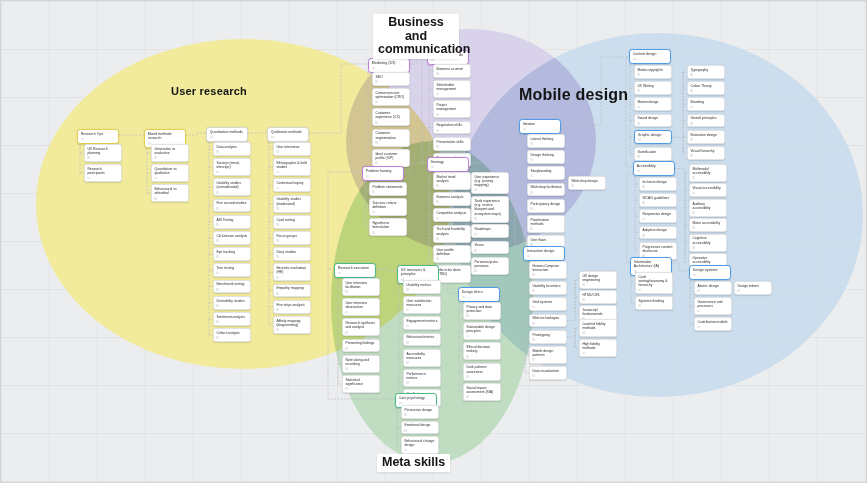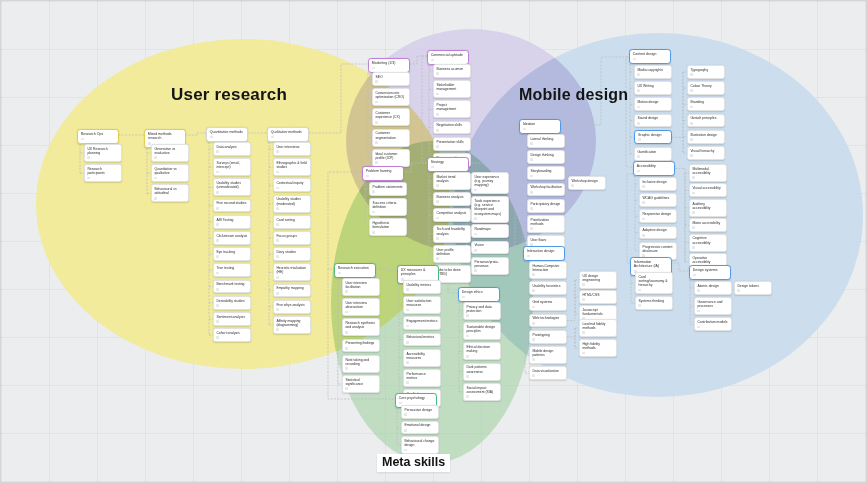--- a/index.html
+++ b/index.html
@@ -216,24 +216,25 @@
       <polyline points="375,268 388,268 388,270 396,270" fill="none" stroke="#b9bbbe" stroke-width="0.7" stroke-dasharray="2 1.4"></polyline>
       <polyline points="436,270 447,270 447,292 457,292" fill="none" stroke="#b9bbbe" stroke-width="0.7" stroke-dasharray="2 1.4"></polyline>
       <polyline points="464,162 505,162 505,124 518,124" fill="none" stroke="#b9bbbe" stroke-width="0.7" stroke-dasharray="2 1.4"></polyline>
       <polyline points="518,125 514,125 514,251 522,251" fill="none" stroke="#b9bbbe" stroke-width="0.7" stroke-dasharray="2 1.4"></polyline>
       <polyline points="560,124 600,124 600,56 628,56" fill="none" stroke="#b9bbbe" stroke-width="0.7" stroke-dasharray="2 1.4"></polyline>
       <polyline points="630,56 625,56 625,166 632,166" fill="none" stroke="#b9bbbe" stroke-width="0.7" stroke-dasharray="2 1.4"></polyline>
       <polyline points="632,173 626,173 626,262 629,262" fill="none" stroke="#b9bbbe" stroke-width="0.7" stroke-dasharray="2 1.4"></polyline>
       <polyline points="666,262 678,262 678,270 688,270" fill="none" stroke="#b9bbbe" stroke-width="0.7" stroke-dasharray="2 1.4"></polyline>
     </svg>
 
-  <div class="big-title" style="left:170px;top:84px;font-size:17px;">User research</div>
+  <div class="big-title" style="left:170px;top:84px;font-size:11px;">User research</div>
 
   <div class="big-title" style="left:518px;top:85px;font-size:16px;">Mobile design</div>
 
+  <div class="chip-title" style="left:372px;top:13px;width:86px;">Business and communication</div>
 
   <div class="chip-title" style="left:376px;top:453px;">Meta skills</div>
 
 <div class="node header" style="left: 76px; top: 128px; width: 42px; border-color: rgb(230, 206, 76);"><span>Research Ops</span><div class="ph"></div></div>
     <div class="node" style="left: 83px; top: 143px; width: 38px;"><span>UX Research planning</span><div class="ph"></div></div>
     <div class="node" style="left: 83px; top: 163.2px; width: 38px;"><span>Research participants</span><div class="ph"></div></div>
     <div class="node header" style="left: 143px; top: 128px; width: 42px; border-color: rgb(230, 206, 76);"><span>Mixed methods research</span><div class="ph"></div></div>
     <div class="node" style="left: 150px; top: 143px; width: 38px;"><span>Generative vs evaluative</span><div class="ph"></div></div>
     <div class="node" style="left: 150px; top: 163.2px; width: 38px;"><span>Quantitative vs qualitative</span><div class="ph"></div></div>
     <div class="node" style="left: 150px; top: 183.4px; width: 38px;"><span>Behavioural vs attitudinal</span><div class="ph"></div></div>

